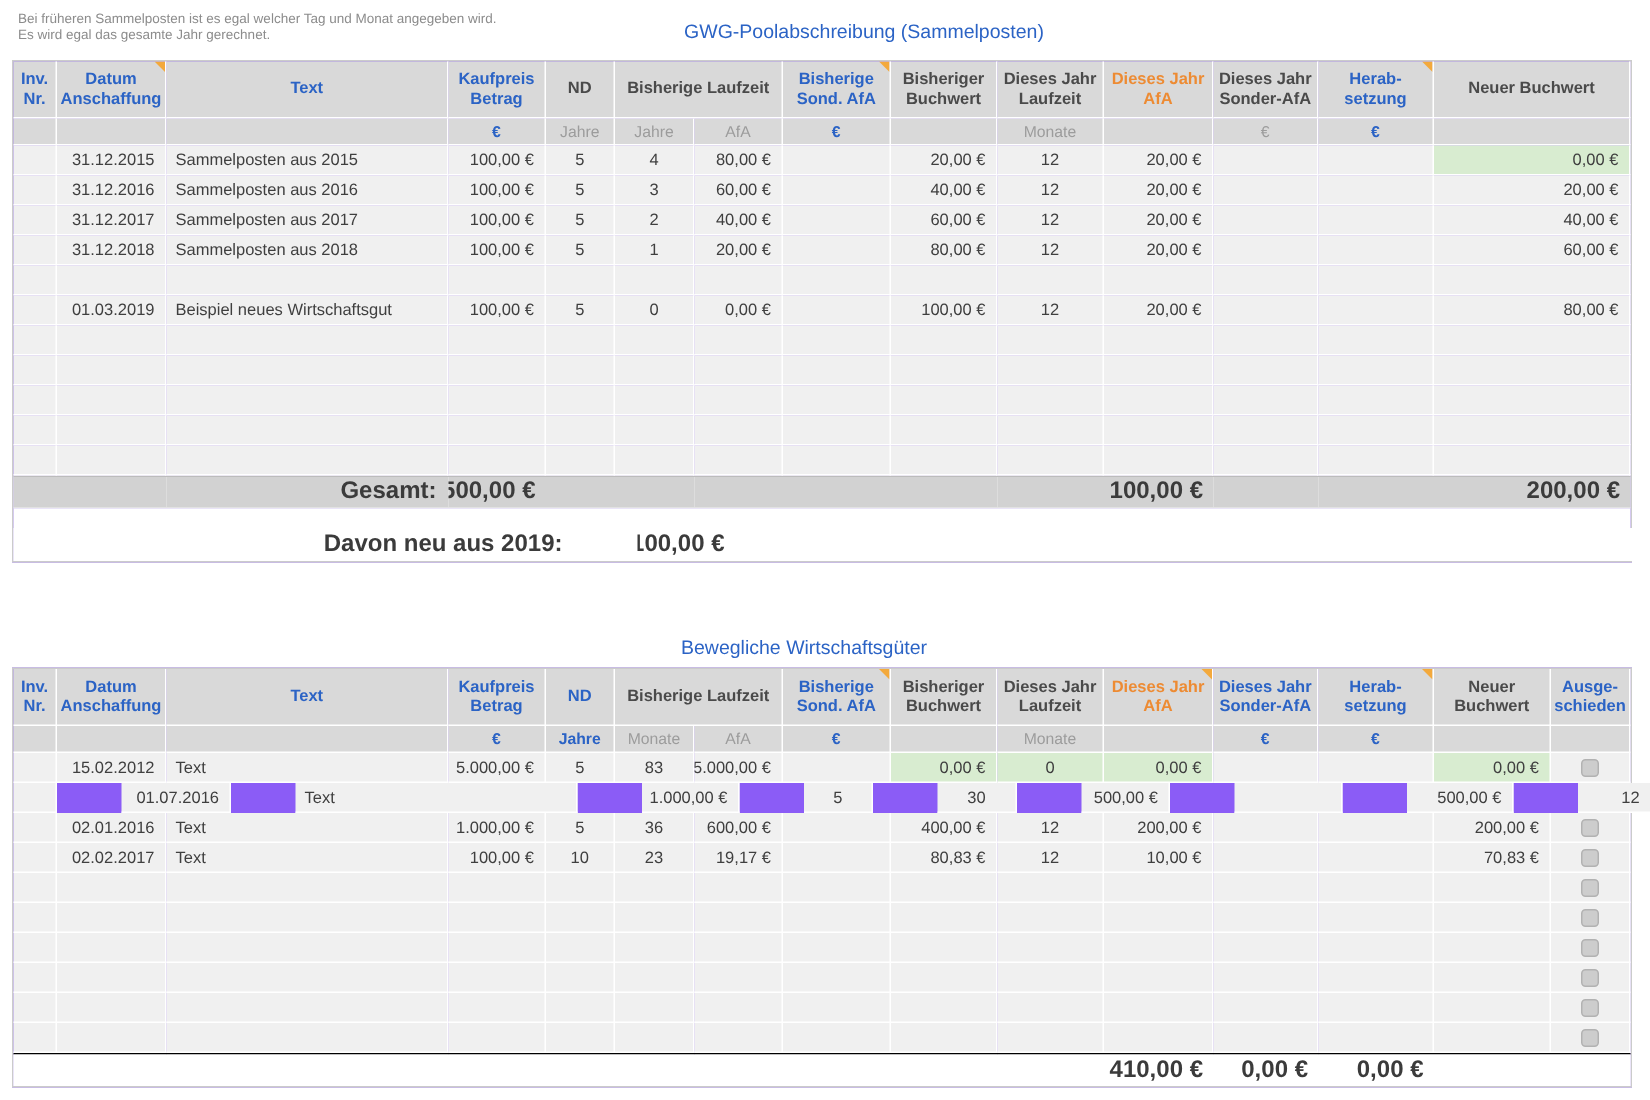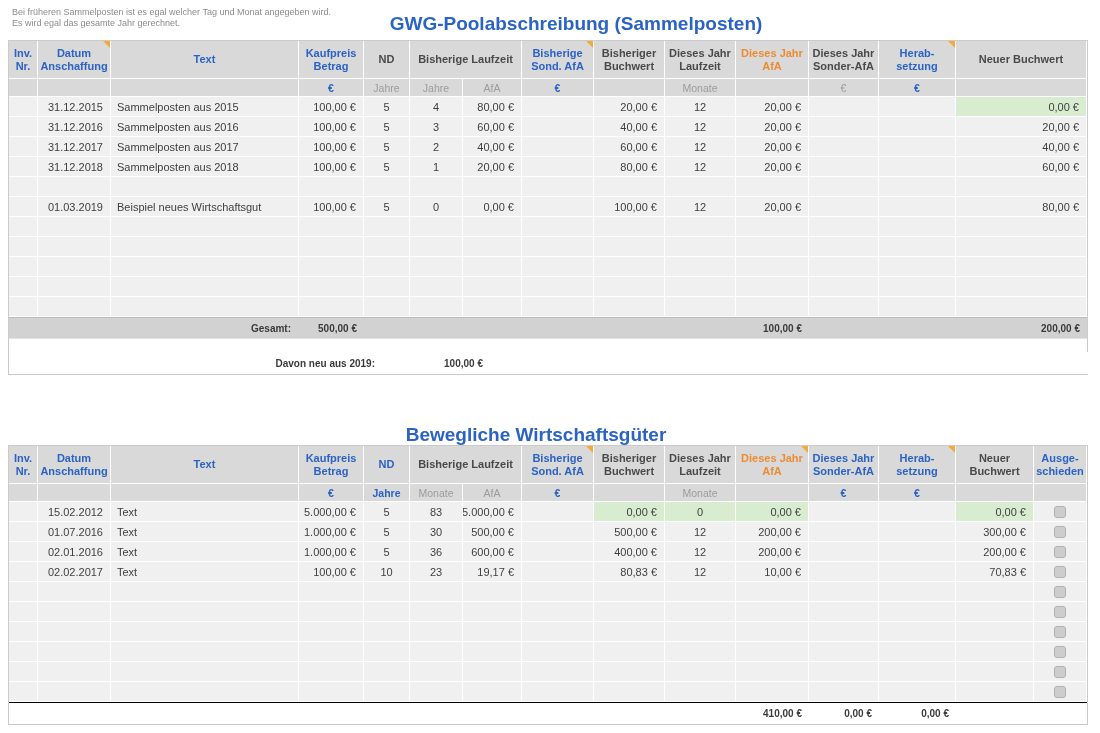--- a/index.html
+++ b/index.html
@@ -4,21 +4,21 @@
 <style>
   html,body{margin:0;padding:0;}
   body{
     width:1100px;height:733px;position:relative;background:#ffffff;
     font-family:"Liberation Sans","DejaVu Sans",sans-serif;
     -webkit-font-smoothing:antialiased;
   }
   .notes{position:absolute;left:12px;top:7px;font-size:9px;line-height:11px;color:#8c8c8c;}
   .tbl-title{
     position:absolute;transform:translateX(-50%);white-space:nowrap;
-    font-size:19px;font-weight:bold;color:#2b63c5;
+    font-size:13px;font-weight:normal;color:#2b63c5;
   }
   .title1{left:576px;top:13px;}
   .title2{left:536px;top:424px;}
 
   .tbl{position:absolute;background:#8b5cf6;border:1px solid #cbcbcb;}
   .t1{left:8px;top:40px;width:1078px;}
   .t2{left:8px;top:445px;width:1078px;}
 
   .hrow,.urow,.drow,.frow{display:grid;}
 
@@ -53,21 +53,21 @@
   .al-r{justify-content:flex-end;padding-right:7px;}
   .al-c{justify-content:center;}
   .green{background:#d8ecd0;}
 
   .cb{width:12px;height:12px;border-radius:3px;background:#cdcdcd;
     border:1px solid #b2b2b2;box-sizing:border-box;}
 
   .frow{background:#fff;}
   .frow .fcell{
     box-sizing:border-box;display:flex;align-items:center;
-    font-size:10px;font-weight:bold;color:#3b3b3b;overflow:hidden;white-space:nowrap;
+    font-size:16px;font-weight:bold;color:#3b3b3b;overflow:hidden;white-space:nowrap;
   }
   .frow .al-l{justify-content:flex-end;padding-right:8px;padding-left:0;}
   .frow.gesamt{border-top:1px solid #bcbcbc;border-bottom:1px solid #e2e2e2;}
   .frow.gesamt .fcell{background:#d2d2d2;height:20px;}
   .frow.spacer{height:13px;background:#fff;}
   .frow.davon .fcell{background:#fff;height:22px;}
   .frow.totals{border-top:1px solid #000000;text-align:center;}
   .frow.totals .fcell{background:#fff;height:21px;}
 </style>
 </head>
@@ -453,21 +453,21 @@
         <div class="dcell al-r green">0,00 €</div>
         <div class="dcell al-c green">0</div>
         <div class="dcell al-r green">0,00 €</div>
         <div class="dcell al-r"></div>
         <div class="dcell al-r"></div>
         <div class="dcell al-r green">0,00 €</div>
         <div class="dcell al-c">
           <span class="cb"></span>
         </div>
       </div>
-      <div class="drow" style="grid-template-columns: 29px 73px 188px 65px 46px 53px 59px 72px 71px 71px 73px 70px 77px 78px 53px;">
+      <div class="drow" style="grid-template-columns: 29px 73px 188px 65px 46px 53px 59px 72px 71px 71px 73px 70px 77px 78px 53px; gap: 43px;">
         <div class="dcell al-c"></div>
         <div class="dcell al-r">01.07.2016</div>
         <div class="dcell al-l">Text</div>
         <div class="dcell al-r">1.000,00 €</div>
         <div class="dcell al-c">5</div>
         <div class="dcell al-c">30</div>
         <div class="dcell al-r">500,00 €</div>
         <div class="dcell al-r"></div>
         <div class="dcell al-r">500,00 €</div>
         <div class="dcell al-c">12</div>

